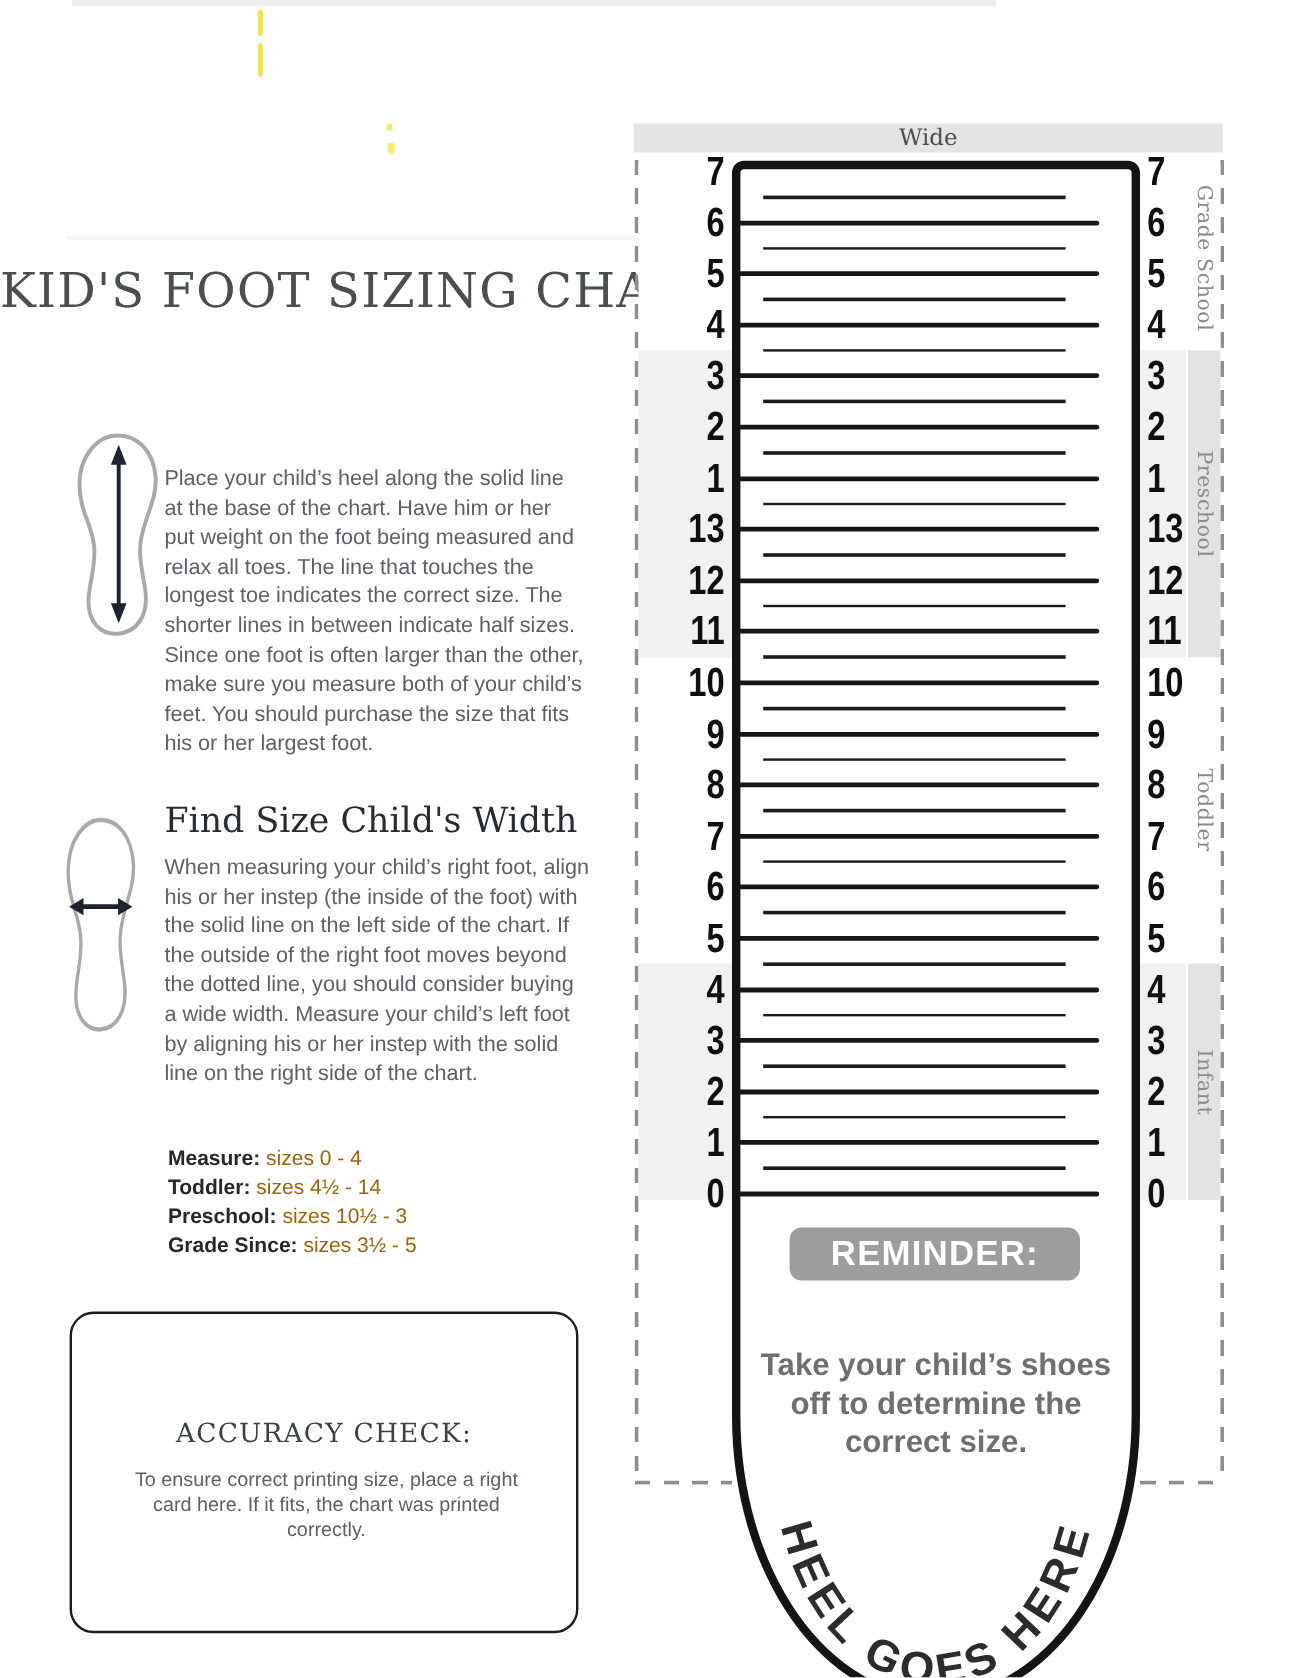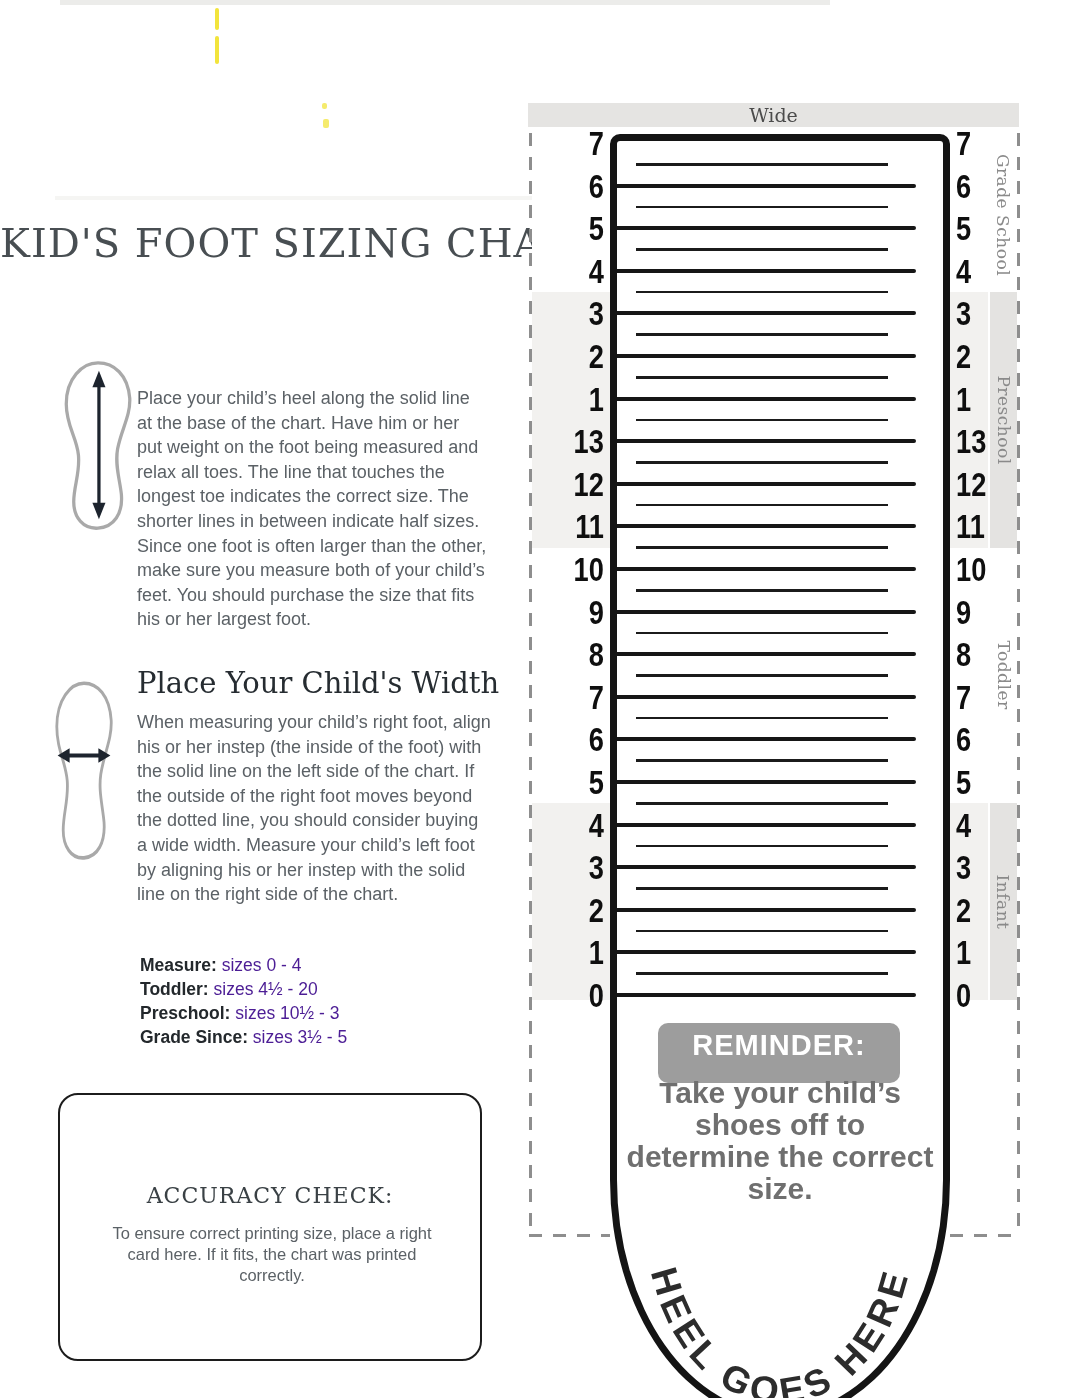--- a/index.html
+++ b/index.html
@@ -15,21 +15,21 @@
          font-family:"DejaVu Serif",serif;font-size:40px;font-weight:400;color:#484e52;
          letter-spacing:1px;white-space:nowrap;}
   .subtitle{position:absolute;left:65px;top:264px;width:410px;text-align:center;
          font-size:16px;line-height:22px;color:#9aa1a6;}
   .sec-head{position:absolute;font-family:"DejaVu Serif",serif;font-size:29px;color:#262c31;
          white-space:nowrap;font-weight:500;}
   .sec-body{position:absolute;font-size:18px;line-height:24.6px;color:#5b6166;}
   .foot-ic{position:absolute;}
   .ranges{position:absolute;left:140px;top:953px;font-size:17.5px;line-height:24px;}
   .range-row .rl{font-weight:bold;color:#23282c;}
-  .range-row .rv{color:#4c1d95;}
+  .range-row .rv{color:#a16207;}
   .acc-box{position:absolute;left:58px;top:1093px;width:424px;height:268px;box-sizing:border-box;
          border:2.5px solid #1c1c1c;border-radius:20px;padding-left:28px;}
   .acc-title{position:absolute;left:0;top:88px;width:100%;text-align:center;
          font-family:"DejaVu Serif",serif;font-size:22px;letter-spacing:1px;color:#3a4145;}
   .acc-body{position:absolute;left:40px;top:128px;width:344px;text-align:center;
          font-size:16.5px;line-height:21px;color:#5b6166;}
 
   
   .chart{position:absolute;left:528px;top:55px;width:494px;height:1325px;margin-top:48px;}
   .wide-bar{position:absolute;left:0;top:0;width:491px;height:24px;background:#e5e4e2;
@@ -50,25 +50,25 @@
   .hline{position:absolute;left:108px;width:252px;height:2.6px;background:#1b1b1b;}
   .numL,.numR{position:absolute;height:38px;line-height:38px;font-weight:bold;font-size:34px;color:#0f0f0f;}
   .numL{left:0;width:76px;text-align:right;}
   .numR{left:428px;width:44px;text-align:left;}
   .nx{display:inline-block;transform:scaleX(.8);}
   .numL .nx{transform-origin:100% 50%;} .numR .nx{transform-origin:0 50%;}
   .foot-outline{position:absolute;left:82px;top:31px;width:340px;height:1286px;box-sizing:border-box;
          border:7px solid #141414;border-top-left-radius:10px;border-top-right-radius:10px;
          border-bottom-left-radius:170px 240px;border-bottom-right-radius:170px 240px;
          z-index:3;background:transparent;pointer-events:none;}
-  .rem-badge{position:absolute;left:130px;top:920px;width:242px;height:60px;border-radius:10px;
+  .rem-badge{position:absolute;left:130px;top:920px;width:242px;height:44px;border-radius:10px;
          background:#9d9d9d;text-align:center;line-height:45px;font-size:29px;font-weight:bold;
          color:#ffffff;letter-spacing:1px;z-index:4;}
-  .rem-body{position:absolute;left:96px;top:974px;width:312px;text-align:center;
-         font-size:30px;font-weight:bold;color:#6f6f6f;line-height:32px;z-index:4;}
+  .rem-body{position:absolute;left:96px;top:1018px;width:312px;text-align:center;
+         font-size:26px;font-weight:bold;color:#6f6f6f;line-height:32px;z-index:4;}
   .heel-svg{position:absolute;left:82px;top:1095px;z-index:4;}
 </style>
 </head>
 <body>
 
 <div class="page">
 
   <div class="smudge" style="left:60px;top:0;width:770px;height:5px;"></div>
   <div class="smudge" style="left:55px;top:196px;width:480px;height:4px;opacity:.55;"></div>
   <div class="ymark" style="left:215px;top:8px;width:4px;height:22px;"></div>
@@ -85,31 +85,31 @@
     <polygon points="46,166 39,149 53,149" fill="#1d242e"></polygon>
   </svg>
   <p class="sec-body" style="left:137px;top:386px;width:352px;margin:0;">Place your child’s heel along the solid line at the base of the chart. Have him or her put weight on the foot being measured and relax all toes. The line that touches the longest toe indicates the correct size. The shorter lines in between indicate half sizes. Since one foot is often larger than the other, make sure you measure both of your child’s feet. You should purchase the size that fits his or her largest foot.</p>
 
   <svg class="foot-ic" style="left:48px;top:677px;" width="72" height="186" viewBox="0 0 90 180" preserveAspectRatio="none">
     <path d="M 45 6 C 62 6 77 18 79 42 C 80 60 70 74 66 94 C 63 110 68 124 70 140 C 72 160 62 174 45 175 C 29 176 19 164 19 148 C 19 132 26 118 24 100 C 22 82 11 70 11 48 C 11 22 28 6 45 6 Z" fill="none" stroke="#a9a9a9" stroke-width="3.5" stroke-linejoin="round"></path>
     <line x1="24" y1="76" x2="66" y2="76" stroke="#1d242e" stroke-width="4"></line>
     <polygon points="12,76 27,69 27,83" fill="#1d242e"></polygon>
     <polygon points="78,76 63,69 63,83" fill="#1d242e"></polygon>
   </svg>
-  <h2 class="sec-head" style="left:137px;top:666px;margin:0;">Place Your Child's Width</h2>
+  <h2 class="sec-head" style="left:137px;top:666px;margin:0;">Find Size Child's Width</h2>
   <p class="sec-body" style="left:137px;top:710px;width:356px;margin:0;">When measuring your child’s right foot, align his or her instep (the inside of the foot) with the solid line on the left side of the chart. If the outside of the right foot moves beyond the dotted line, you should consider buying a wide width. Measure your child’s left foot by aligning his or her instep with the solid line on the right side of the chart.</p>
 
   <div class="ranges">
     <div class="range-row">
       <span class="rl">Measure:</span>
       <span class="rv">sizes 0 - 4</span>
     </div>
     <div class="range-row">
       <span class="rl">Toddler:</span>
-      <span class="rv">sizes 4½ - 20</span>
+      <span class="rv">sizes 4½ - 14</span>
     </div>
     <div class="range-row">
       <span class="rl">Preschool:</span>
       <span class="rv">sizes 10½ - 3</span>
     </div>
     <div class="range-row">
       <span class="rl">Grade Since:</span>
       <span class="rv">sizes 3½ - 5</span>
     </div>
   </div>

